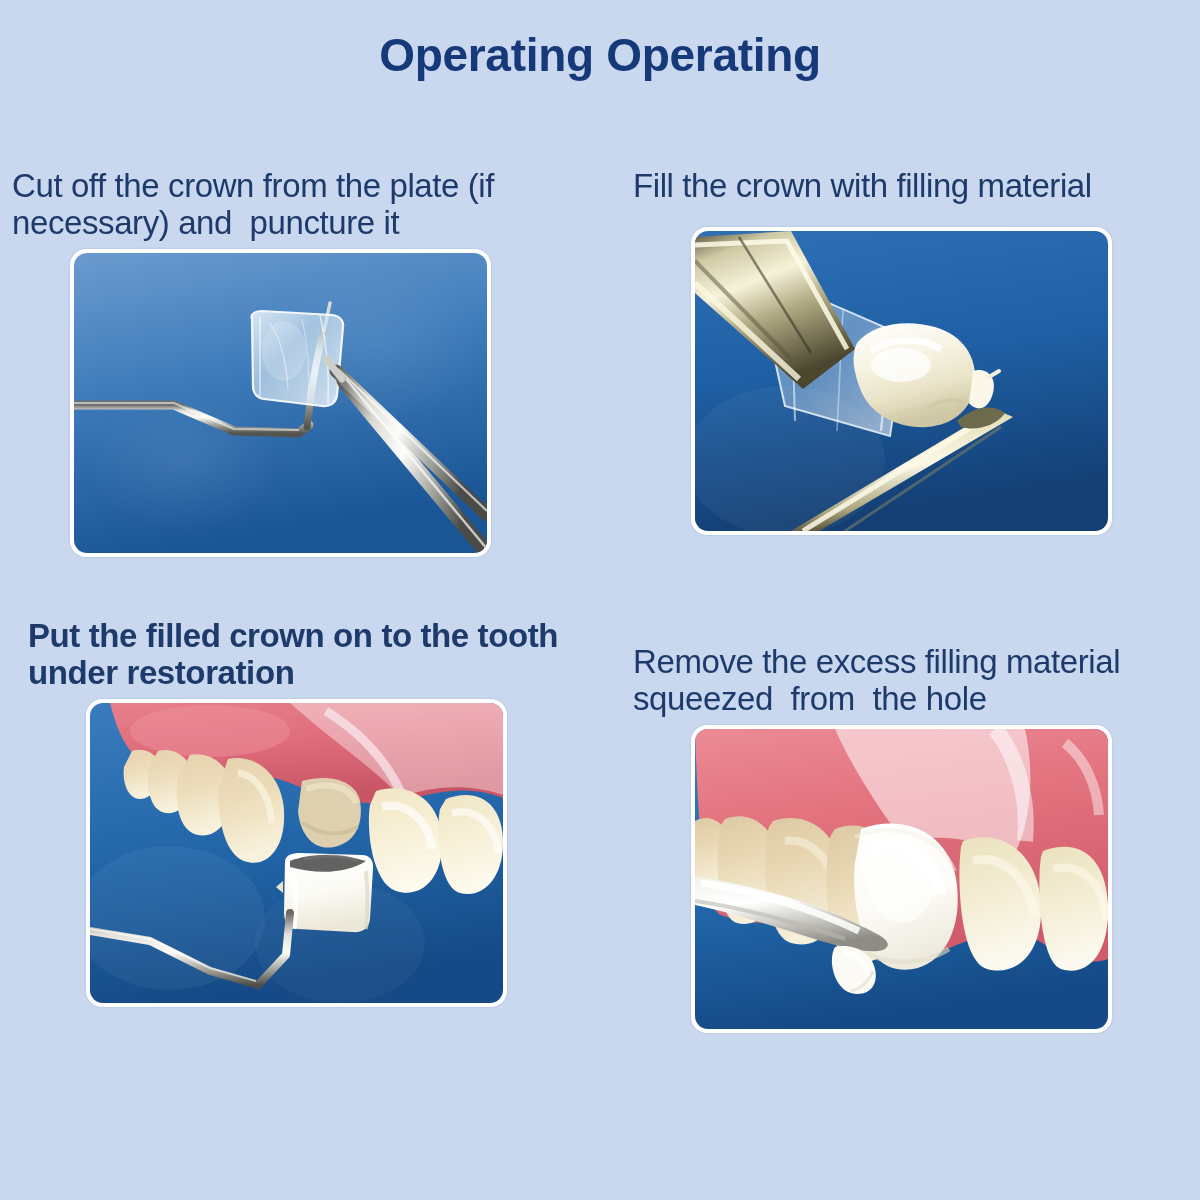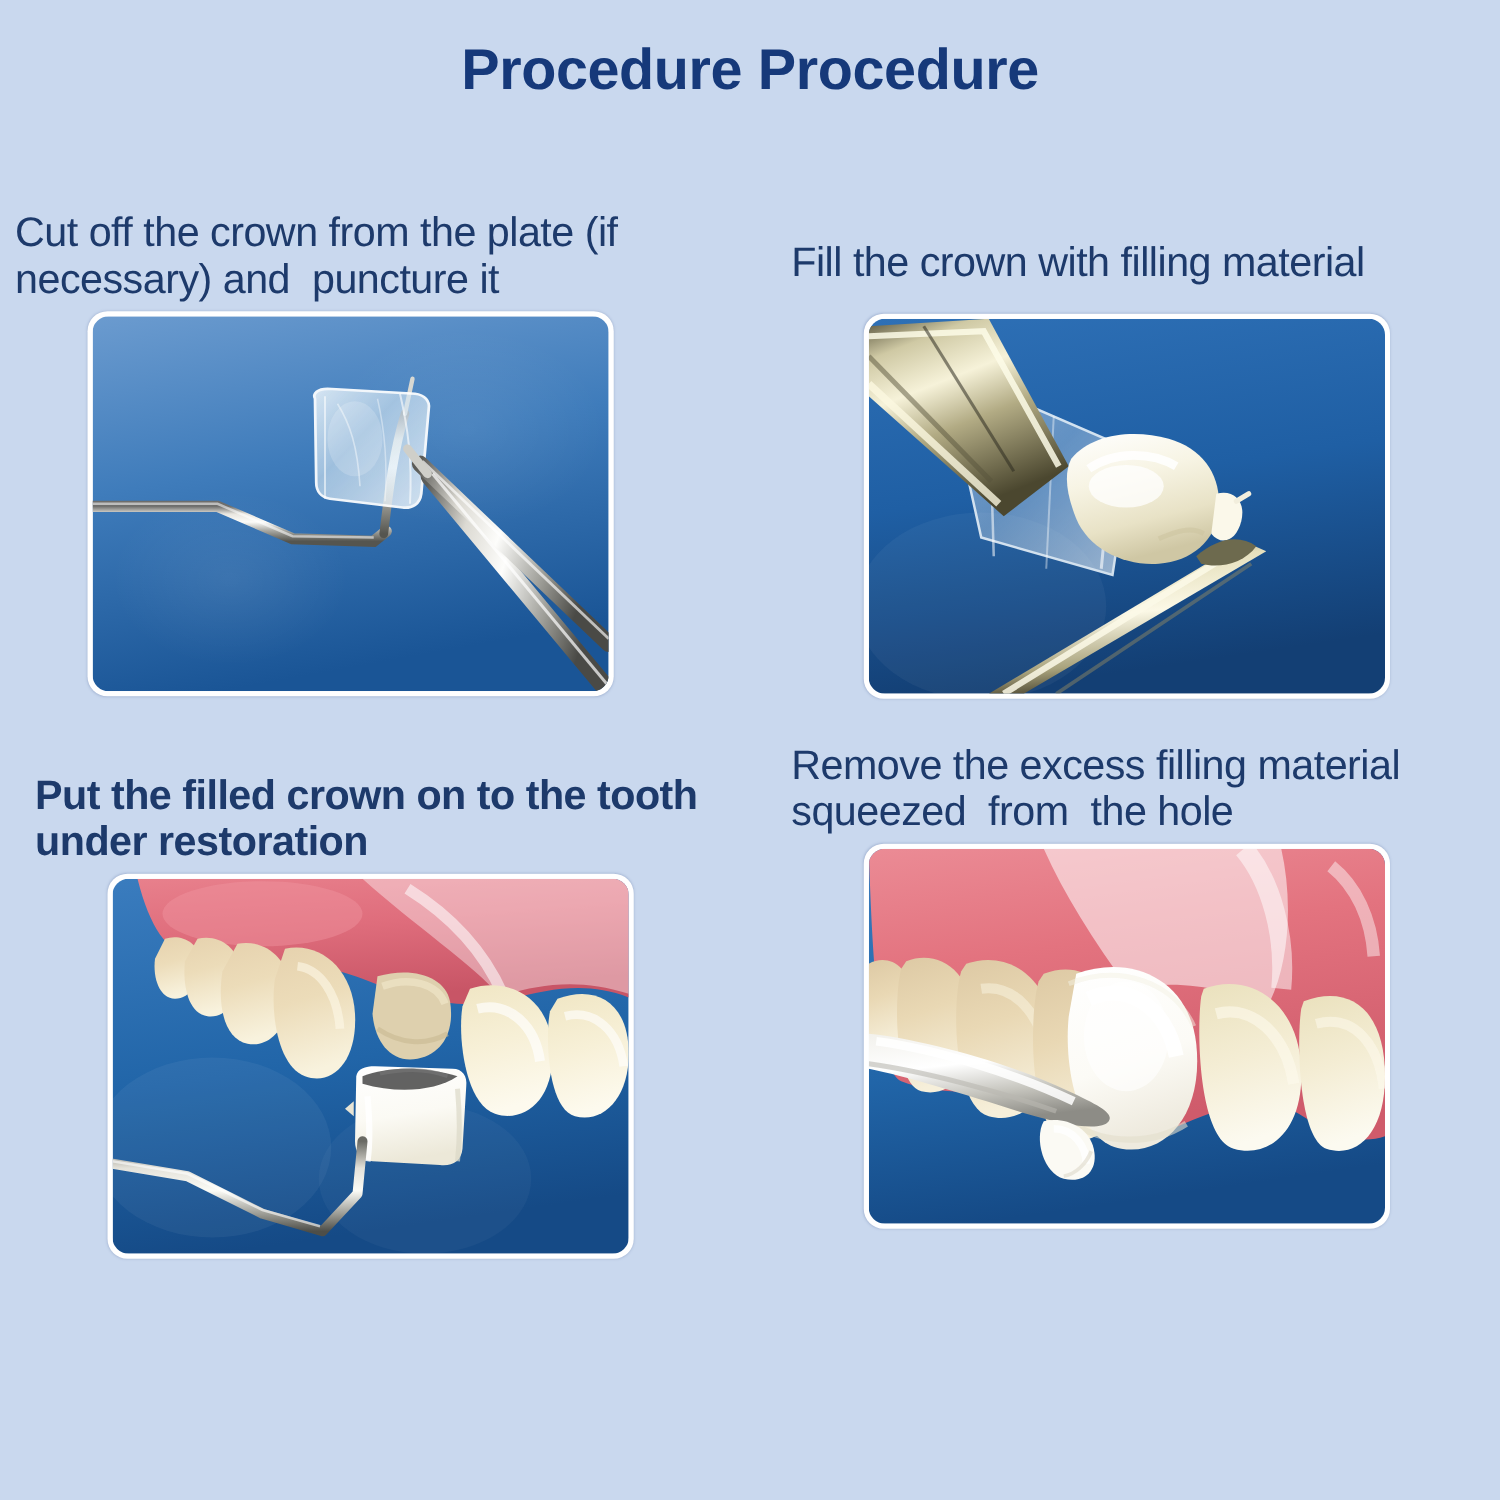--- a/index.html
+++ b/index.html
@@ -53,36 +53,36 @@
     border-radius: 13px;
     overflow: hidden;
     display: block;
   }
   .photo svg { display: block; }
 
   
   #step-1 { left: 12px;  top: 168px; }
   #step-2 { left: 633px; top: 168px; }
   #step-3 { left: 28px;  top: 618px; font-weight: bold; }
-  #step-4 { left: 633px; top: 594px; }
+  #step-4 { left: 633px; top: 644px; }
 
   #step-1 .photo-frame { margin-left: 58px; margin-top: 7px; }
   #step-2 .photo-frame { margin-left: 58px; margin-top: 22px; }
   #step-3 .photo-frame { margin-left: 58px; margin-top: 7px; }
   #step-4 .photo-frame { margin-left: 58px; margin-top: 7px; }
 
   #step-1 .step-caption { width: 575px; }
-  #step-2 .step-caption { width: 560px; margin-top: 24px; }
+  #step-2 .step-caption { width: 560px; }
   #step-3 .step-caption { width: 575px; }
   #step-4 .step-caption { width: 565px; }
 </style>
 </head>
 <body>
 
-<div id="page-title">Procedure Procedure</div>
+<div id="page-title">Operating Operating</div>
 
 <div class="step" id="step-1">
   <div class="step-caption">Cut off the crown from the plate (if necessary) and  puncture it</div>
   <div class="photo-frame">
     <div class="photo">
       <svg width="413" height="300" viewBox="0 0 413 300" xmlns="http://www.w3.org/2000/svg">
         <defs>
           <linearGradient id="bg1" x1="0" y1="0" x2="0.25" y2="1">
             <stop offset="0%" stop-color="#6b9bcf"></stop>
             <stop offset="45%" stop-color="#3f7cbb"></stop>

